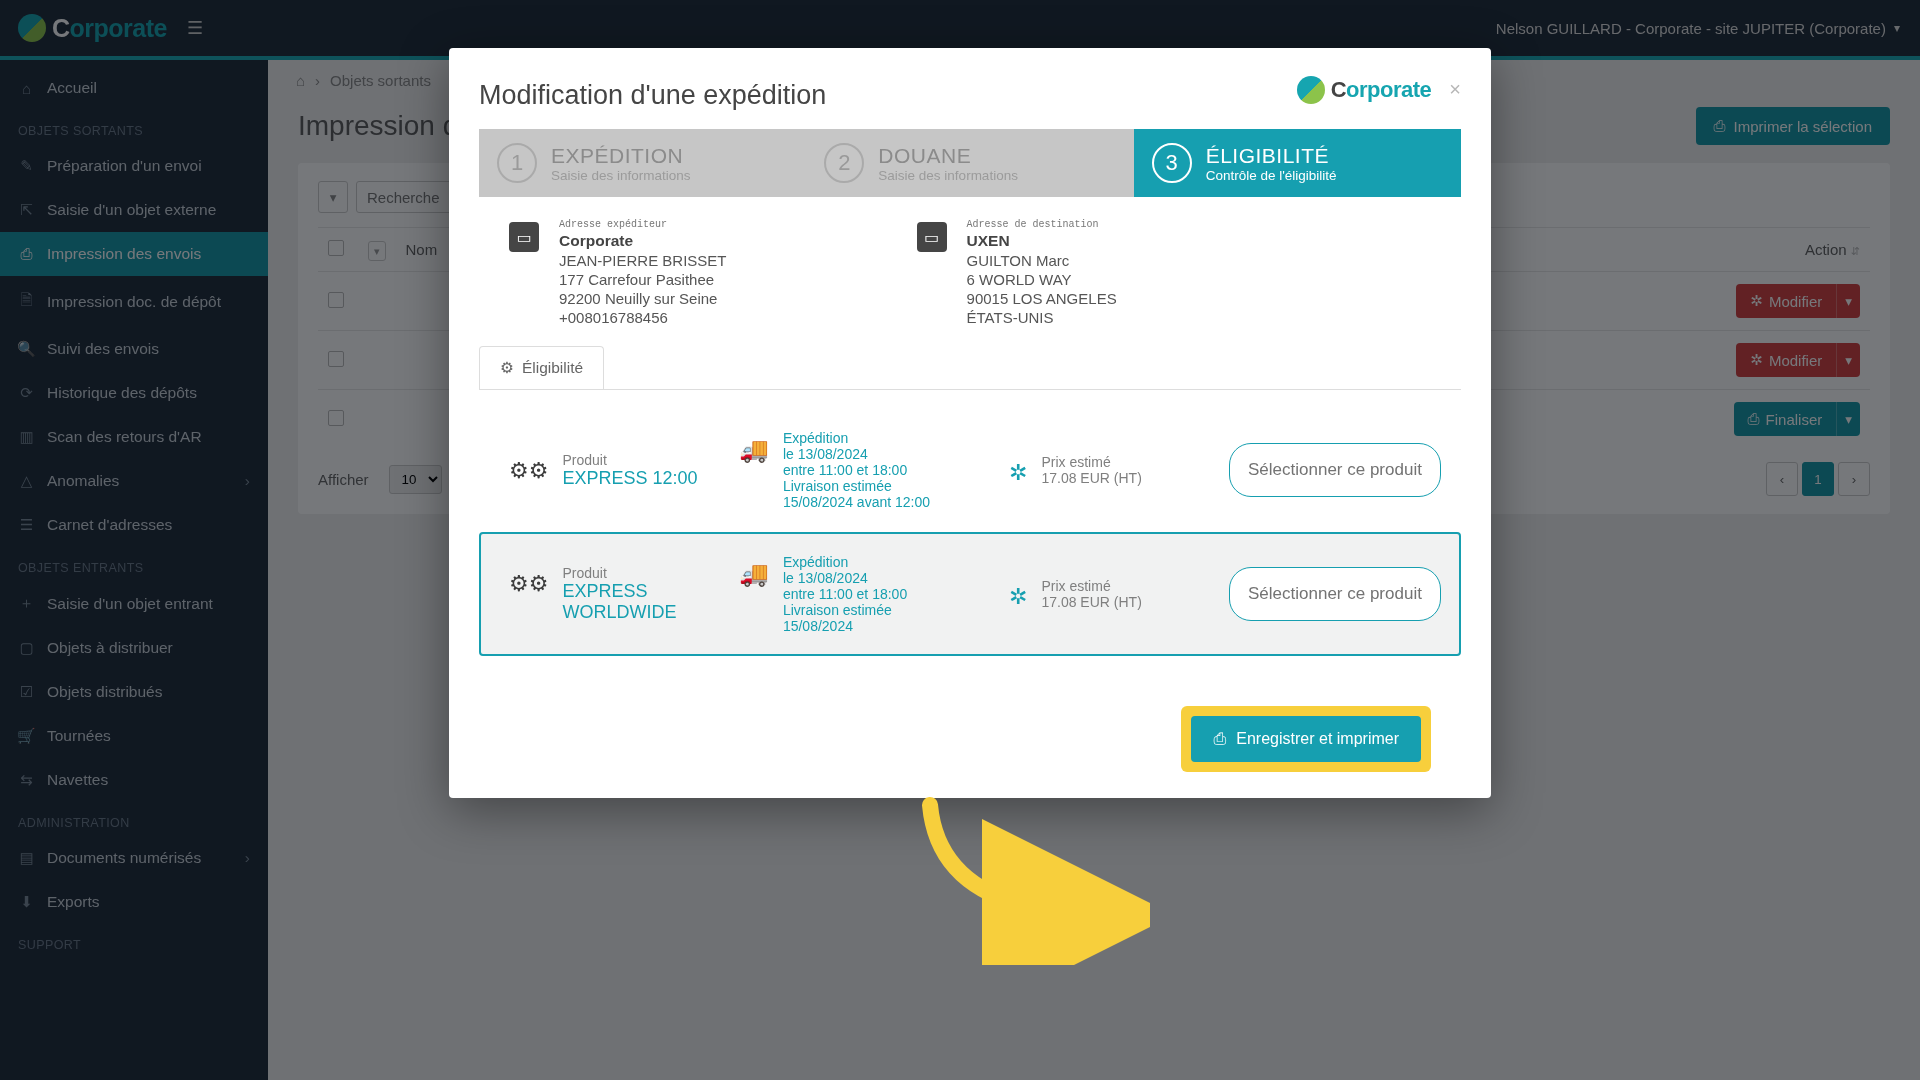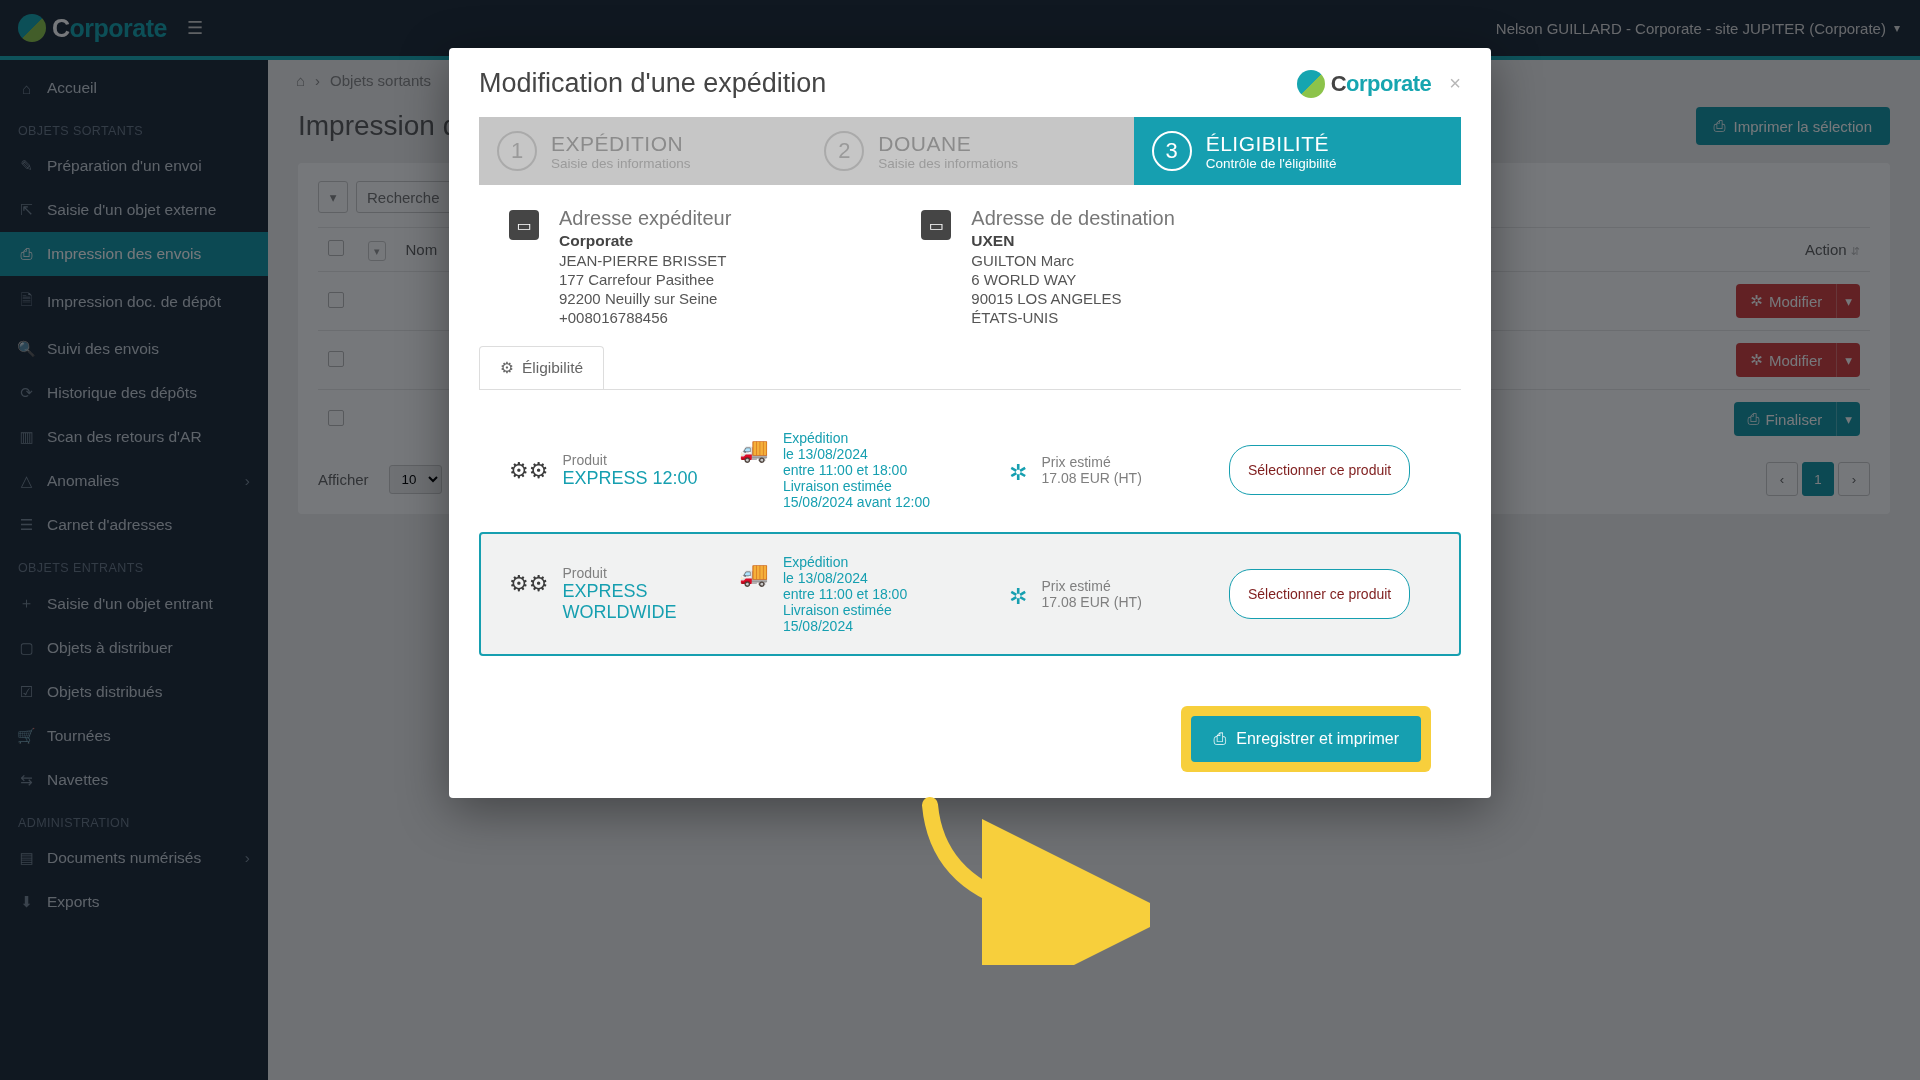--- a/index.html
+++ b/index.html
@@ -48,54 +48,54 @@
 .pager { display:flex; gap:4px; }
 .pager button { width:32px; height:34px; border:1px solid #ccc; background:#fff; border-radius:3px; color:#666; cursor:pointer; }
 .pager button.active { background:#1597a6; color:#fff; border-color:#1597a6; }
 
 
 .scrim { position: absolute; inset: 0; background: rgba(5,10,15,0.55); }
 
 
 .modal { position: absolute; left: 449px; top: 48px; width: 1042px; background: #fff; border-radius: 4px; box-shadow: 0 12px 50px rgba(0,0,0,.4); }
 .modal-head { display:flex; justify-content: space-between; align-items: center; padding: 20px 30px 0; }
-.modal-title { font-size: 27px; color: #454545; font-weight: 400; }
+.modal-title { font-size: 27px; color: #454545; font-weight: 400; margin-top: 12px; }
 .modal-logo .logo-text { font-size: 22px; }
 .modal-close { color: #b7b7b7; font-size: 20px; cursor: pointer; }
 .modal-body { padding: 18px 30px 0; }
 
 .steps { display:flex; }
 .step { flex:1; display:flex; align-items:center; gap:14px; padding:14px 18px; background:#c6c6c6; color:#8b8b8b; }
 .step .num { width:40px; height:40px; border-radius:50%; border:2px solid #aaa; display:flex; align-items:center; justify-content:center; font-size:22px; color:#9a9a9a; }
 .step .lbl1 { font-size:21px; letter-spacing:0.5px; color:#8b8b8b; }
 .step .lbl2 { font-size:13.5px; color:#9b9b9b; }
 .step.active { background:#169fb0; color:#fff; }
 .step.active .num { border-color:#fff; color:#fff; }
 .step.active .lbl1, .step.active .lbl2 { color:#fff; }
 
 .addr-row { display:flex; gap:70px; padding:22px 30px 12px 30px; }
 .addr-block { display:flex; gap:20px; }
 .addr-ico { width:30px; height:30px; background:#454545; color:#fff; border-radius:4px; display:flex; align-items:center; justify-content:center; font-size:16px; margin-top:3px; }
-.addr-label { color:#777; font-size:20px; }
+.addr-label { color:#777; font-size:10px;font-family:Liberation Mono, monospace; }
 .addr-bold { color:#444; font-weight:600; font-size:15.5px; margin-top:2px; }
 .addr-line { color:#555; font-size:15px; margin-top:2px; }
 
 .tab-box { margin: 8px 0 18px; }
 .tab-tab { display:inline-flex; align-items:center; gap:8px; border:1px solid #ddd; border-bottom:none; padding:12px 20px; color:#656565; font-size:15.5px; border-radius:4px 4px 0 0; background:#fff; }
 
 .product-card { border:2px solid transparent; border-radius:4px; padding:20px 28px; display:grid; grid-template-columns: 230px 270px 220px 220px; align-items:center; }
 .product-card.selected { border-color:#169fb0; background:#f1f2f2; }
 .pc-col { display:flex; gap:14px; align-items:flex-start; }
 .pc-ico { color:#3c3c3c; font-size:22px; margin-top:6px; }
 .pc-ico.teal { color:#169fb0; }
 .pc-ico.truck { font-size:24px; }
 .pc-label { color:#7f7f7f; font-size:14px; }
 .pc-val { color:#169fb0; font-size:18px; }
 .pc-sub { color:#169fb0; font-size:14px; }
-.btn-outline { background:#fff; border:1.5px solid #169fb0; color:#7f1d1d; padding:16px 18px; border-radius:22px; font-size:14px; cursor:pointer; }
+.btn-outline { background:#fff; border:1.5px solid #169fb0; color:#737373; padding:16px 18px; border-radius:22px; font-size:17px; cursor:pointer; }
 
 .modal-footer { display:flex; justify-content:flex-end; padding:0 30px 26px; margin-top: 50px; }
 .highlight-wrap { padding:10px; background:#f7cf3c; border-radius:6px; display:inline-block; }
 .btn-save { background:#169fb0; color:#fff; border:2px solid #169fb0; padding:12px 20px; border-radius:4px; font-size:16px; display:inline-flex; align-items:center; gap:10px; cursor:pointer; }
 
 
 .arrow-note { position:absolute; left:910px; top:795px; pointer-events:none; }
 </style>
 </head>
 <body>
@@ -182,20 +182,21 @@
     <div class="nav-section">ADMINISTRATION</div>
     <div class="nav-item">
         <span class="ico">▤</span>
         <span>Documents numérisés</span>
         <span style="margin-left:auto;color:#7a8a99">›</span>
       </div>
     <div class="nav-item">
         <span class="ico">⬇</span>
         <span>Exports</span>
       </div>
+    <div class="nav-section">SUPPORT</div>
   </div>
 
   <div class="content">
     <div class="breadcrumb">
       <span>⌂</span> 
         <span>›</span>
       <span>Objets sortants</span>
     </div>
     <div class="content-header">
       <div class="page-title">Impression d</div>

